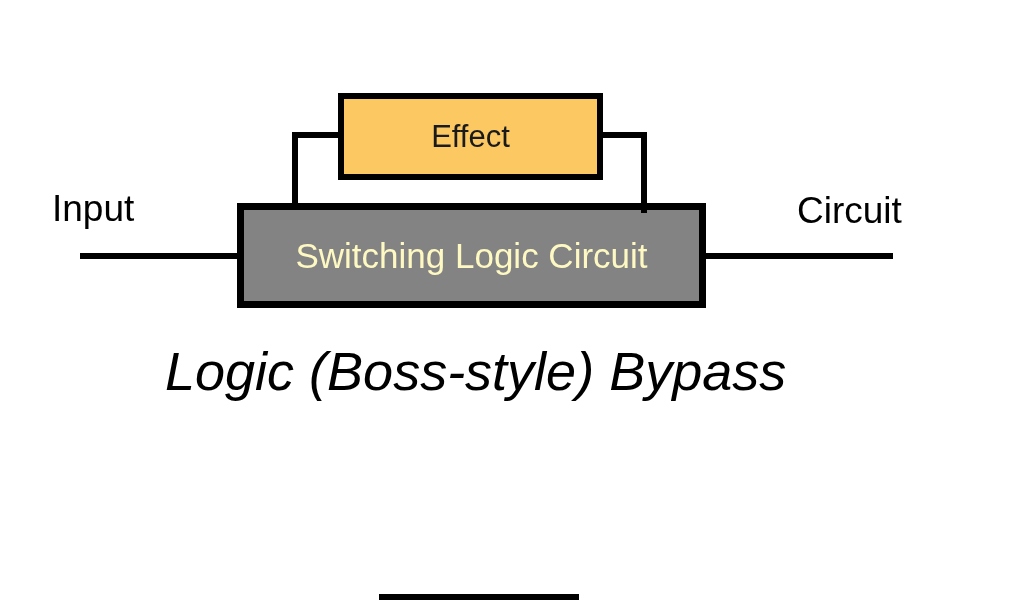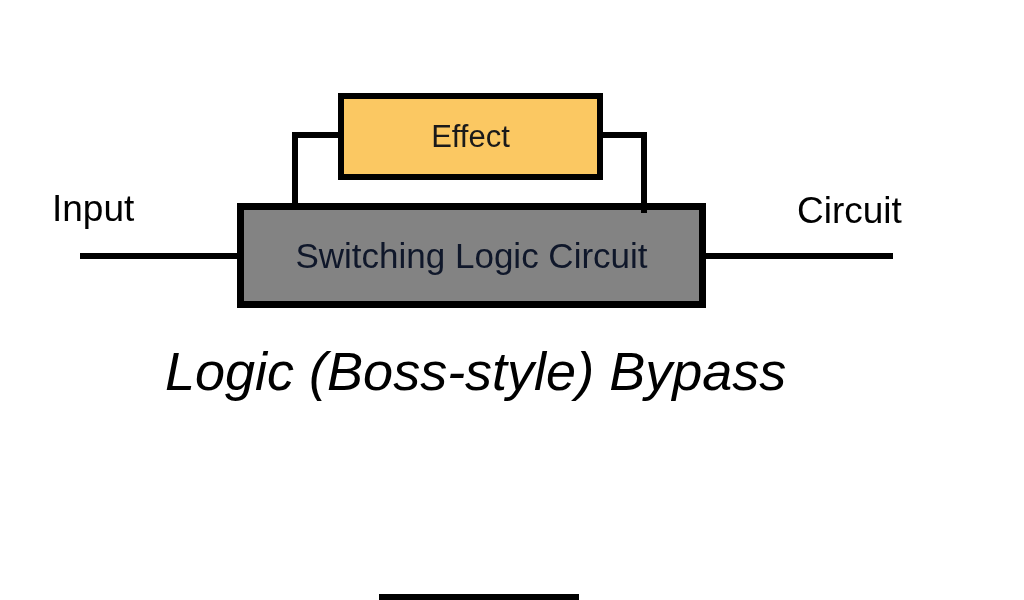--- a/index.html
+++ b/index.html
@@ -44,21 +44,21 @@
   #switching-block {
     left: 237px;
     top: 203px;
     width: 469px;
     height: 105px;
     border: 7px solid #000000;
     background: #838383;
   }
   #switching-block .block-label {
     font-size: 35px;
-    color: #0f172a;
+    color: #fef9c3;
   }
   
   #wire-send-h { left: 292px; top: 132px; width: 52px; height: 6px; }
   #wire-send-v { left: 292px; top: 132px; width: 6px; height: 78px; }
   
   #wire-return-h { left: 597px; top: 132px; width: 50px; height: 6px; }
   #wire-return-v { left: 641px; top: 132px; width: 6px; height: 81px; z-index: 3; }
   
   #input-wire  { left: 80px;  top: 253px; width: 160px; height: 6px; }
   #output-wire { left: 703px; top: 253px; width: 190px; height: 6px; }

